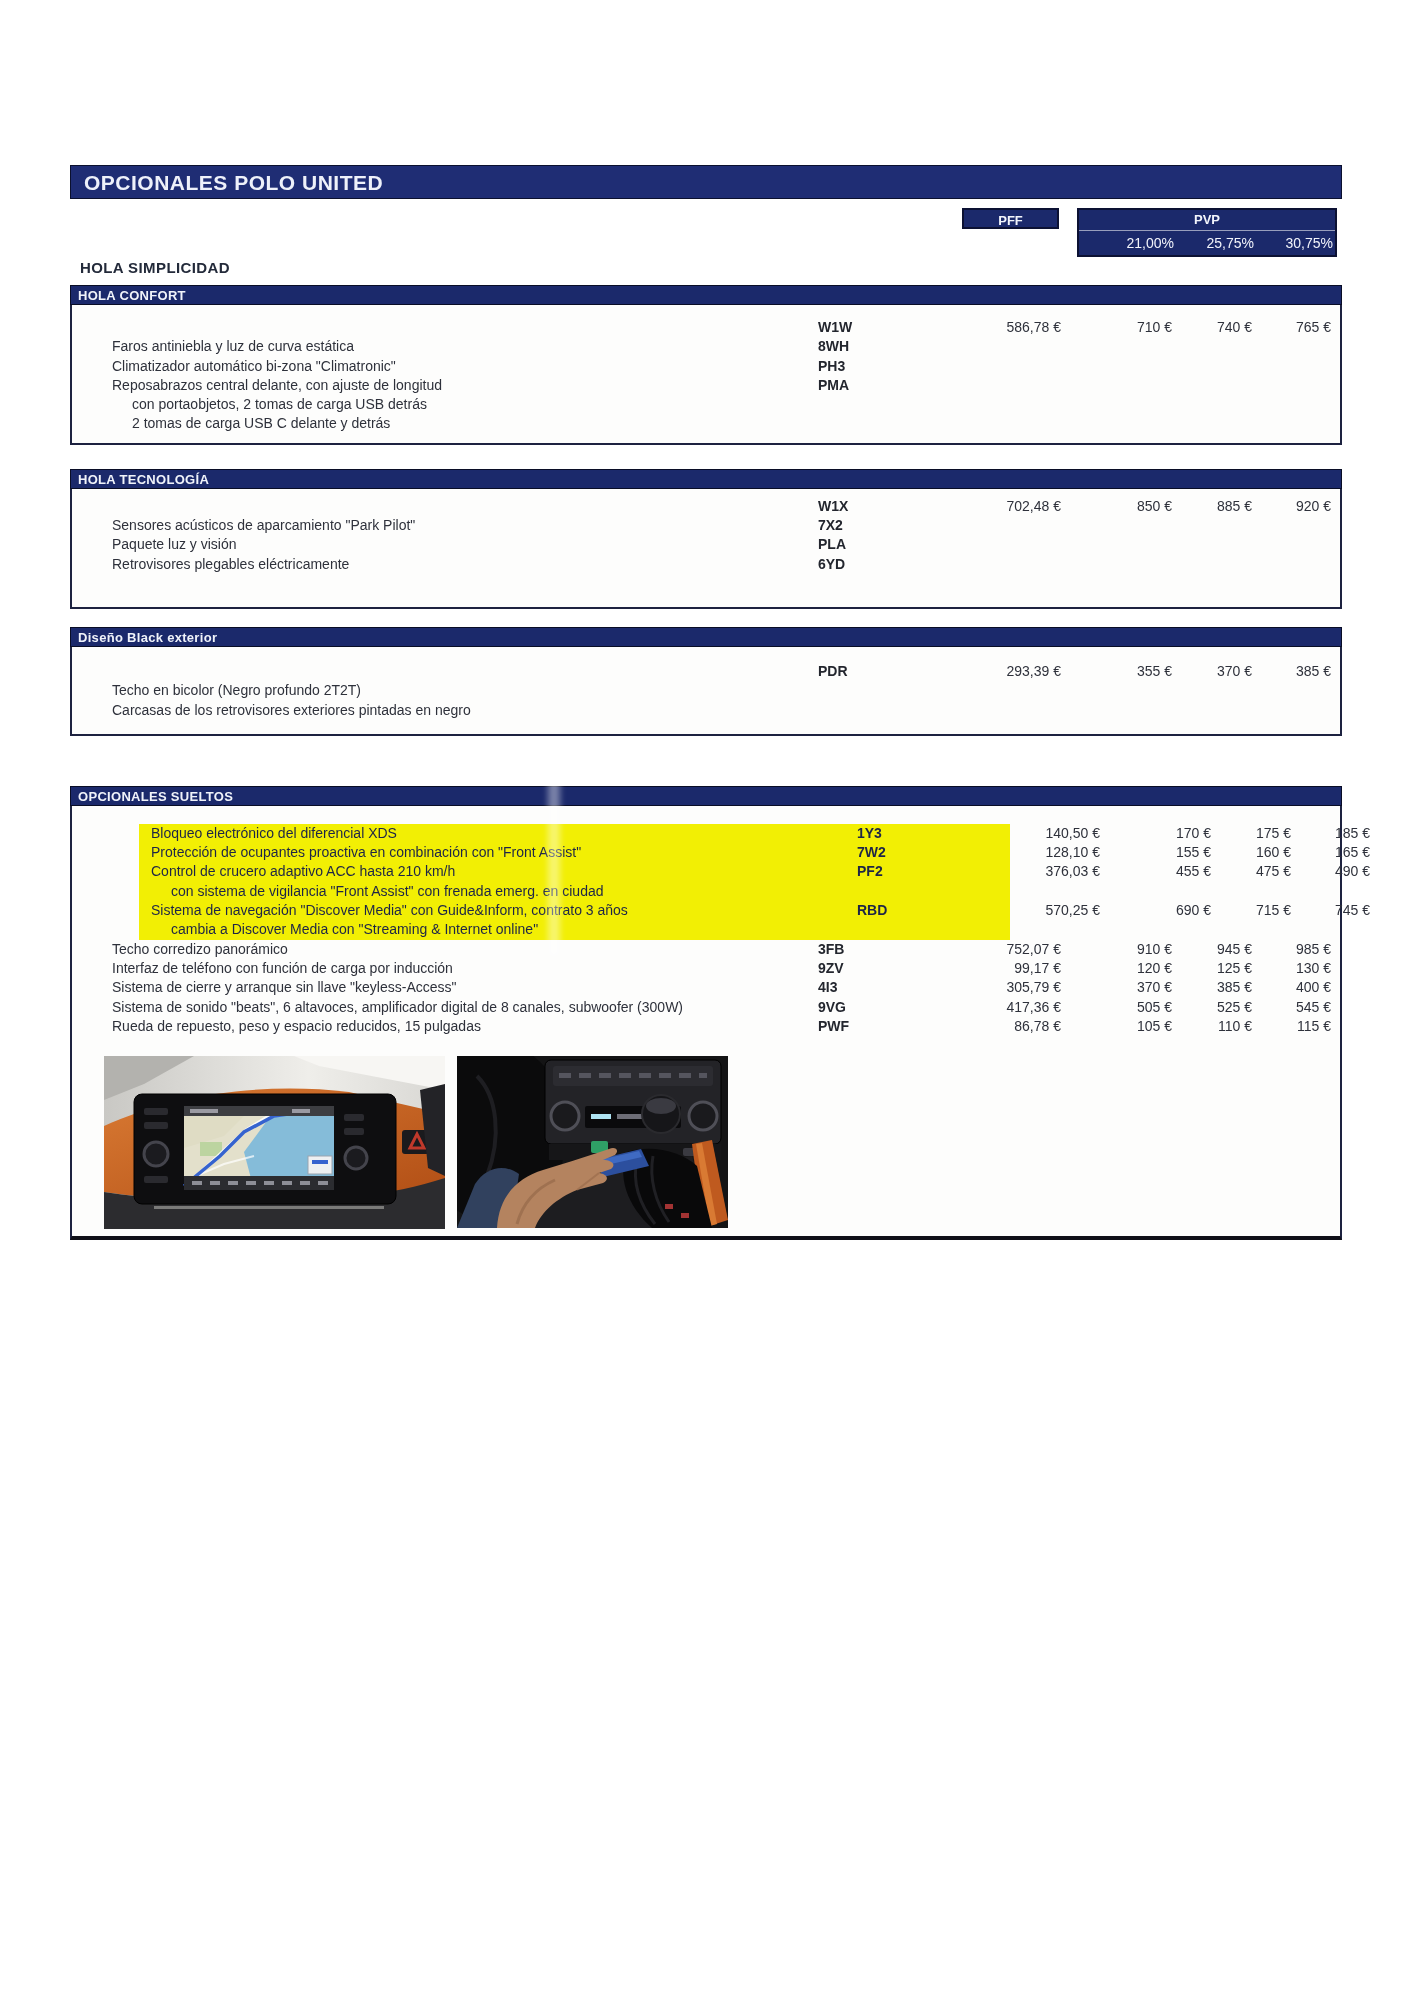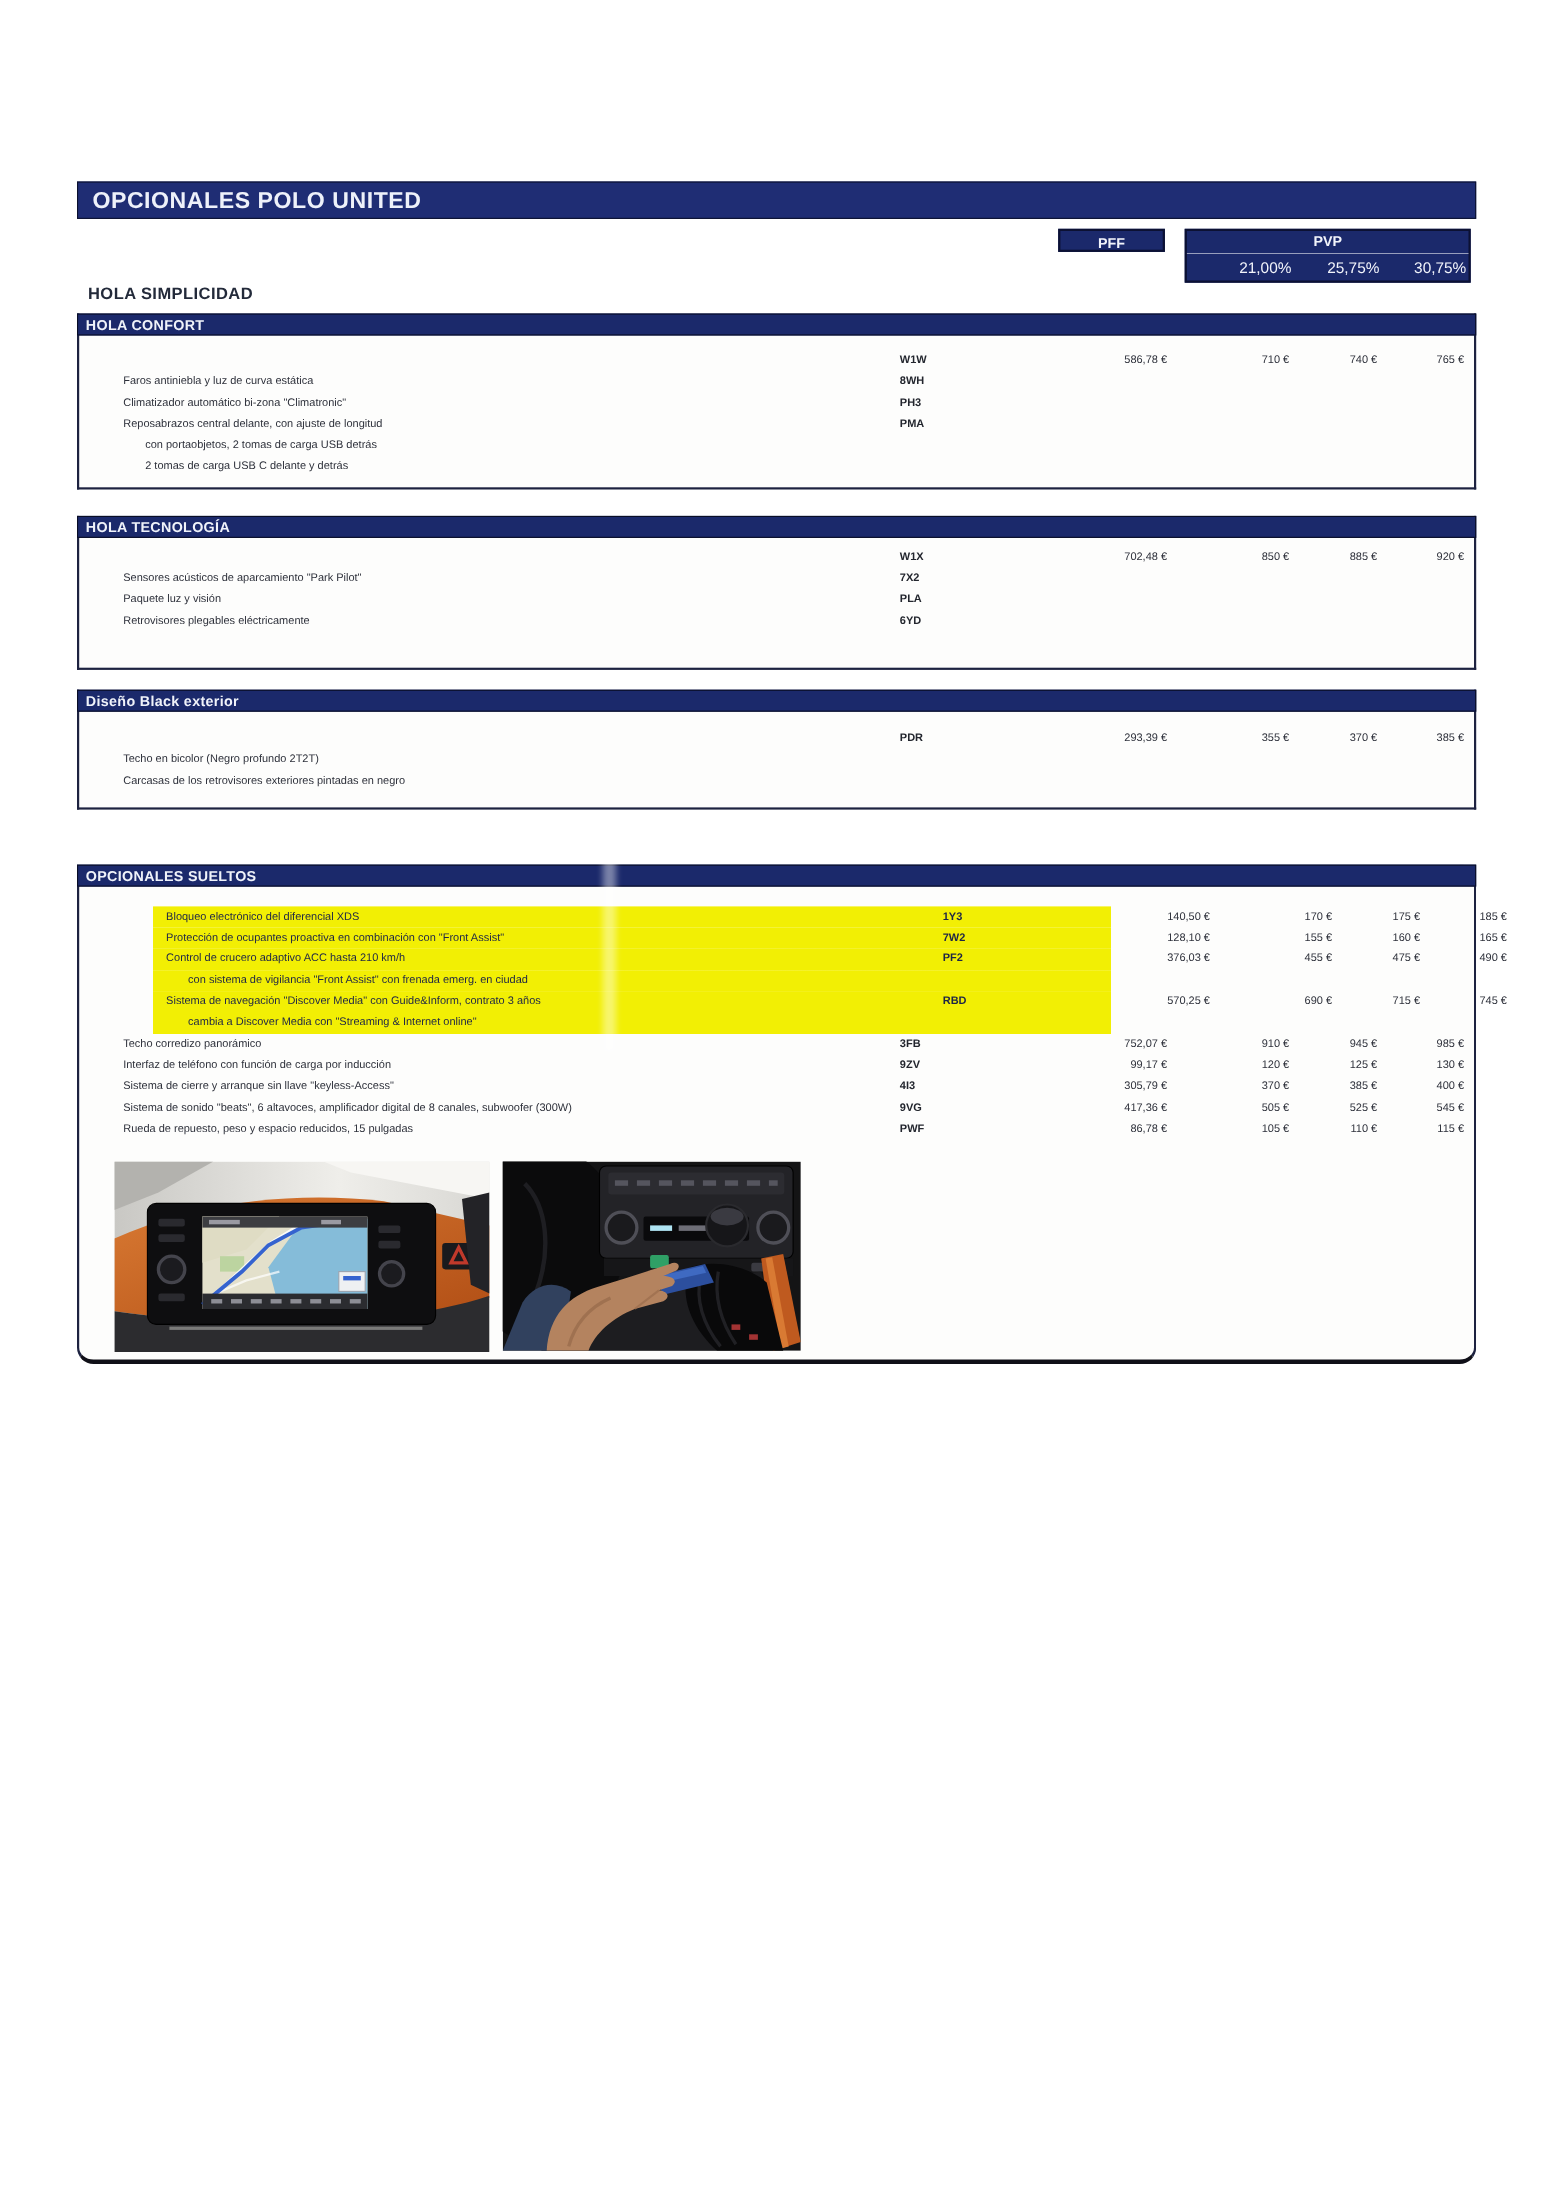--- a/index.html
+++ b/index.html
@@ -34,31 +34,31 @@
     display:grid;grid-template-columns:95px 80px 79px;height:24px;line-height:24px;
     border-top:1px solid rgba(255,255,255,.55);font-size:14px;
   }
   .pct{text-align:right;}
 
   
   .subtitle{margin-top:4px;font-size:15px;font-weight:bold;color:#232a3a;letter-spacing:.4px;padding-left:10px;}
 
   
   .sec{border:2px solid #1d2240;border-top:none;background:#fdfdfc;}
-  .sec.thick{border-bottom:4px solid #101018;border-radius:15px;}
+  .sec.thick{border-bottom:4px solid #101018;}
   .sec-bar{
     height:20px;line-height:20px;background:#1b296b;border:1px solid #090d26;
     margin:0 -2px;box-sizing:border-box;
     color:#f0f3fa;font-size:13px;font-weight:bold;padding-left:7px;letter-spacing:.3px;
   }
   .sec-body{position:relative;}
 
   .row{
     display:grid;grid-template-columns:746px 82px 161px 111px 80px 79px;
-    height:19.3px;line-height:19.3px;font-size:10px;white-space:nowrap;
+    height:19.3px;line-height:19.3px;font-size:14px;white-space:nowrap;
   }
   .cell{display:block;}
   .cell.desc{padding-left:40px;overflow:visible;color:#2e313b;}
   .row.indent .cell.desc{padding-left:60px;}
   .cell.code{font-weight:bold;color:#23262e;}
   .cell.price{text-align:right;color:#2e313b;}
   .row.hl{background:linear-gradient(90deg, transparent 28px, #f2ef04 28px, #f2ef04 899px, transparent 899px);margin-left:39px;}
   .row.hl .cell.desc{color:#1d2547;}
   .row.hl .cell.code{color:#1d2547;}
 

